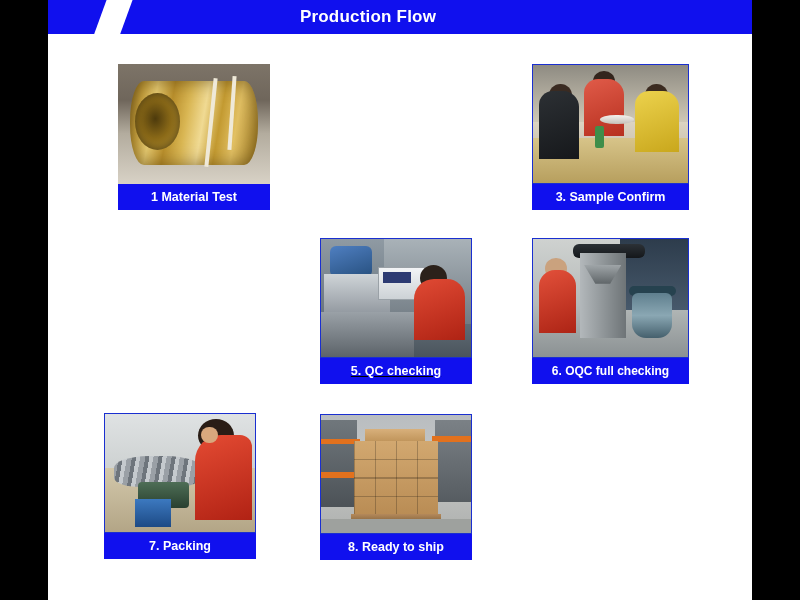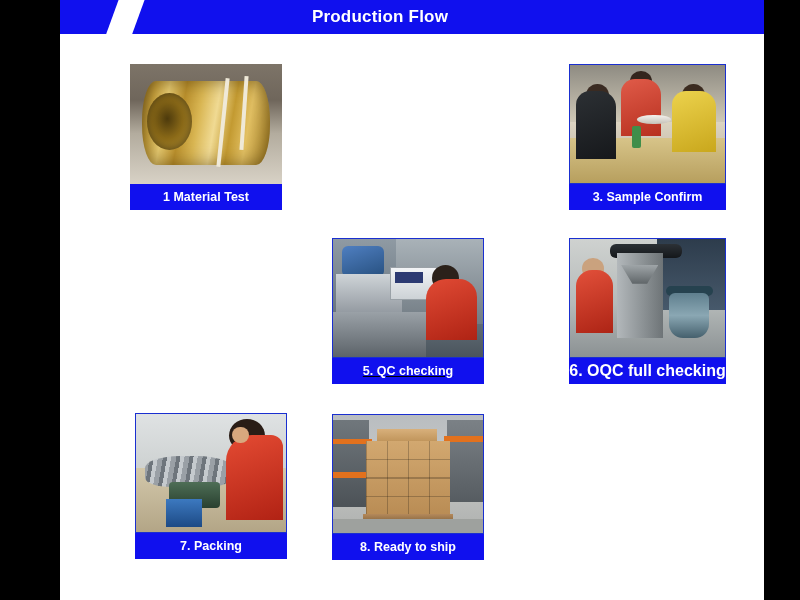--- a/index.html
+++ b/index.html
@@ -11,21 +11,21 @@
     width: 800px;
     height: 600px;
     overflow: hidden;
     font-family: "Liberation Sans", sans-serif;
     position: relative;
   }
 
   
   #slide-root {
     position: absolute;
-    left: 12px; top: 0;
+    left: 0; top: 0;
     width: 642px; height: 600px;
     background: #000000;
   }
   #slide-canvas {
     position: absolute;
     left: 48px; top: 0;
     width: 704px; height: 600px;
     background: #ffffff;
   }
 
@@ -65,21 +65,21 @@
   #cards-area {
     position: absolute;
     left: 0; top: 34px;
     width: 704px;
     height: 566px;
   }
   .flow-card {
     position: absolute;
     width: 152px;
   }
-  .flow-card.wide { width: 157px; margin-left: 25px; }
+  .flow-card.wide { width: 157px; }
 
   .card-photo {
     position: relative;
     width: 100%;
     height: 120px;
     overflow: hidden;
     background: #6b6b6b;
   }
   .card-photo.bordered {
     border: 1px solid #1a2fd0;
@@ -92,21 +92,21 @@
     height: 26px;
     line-height: 26px;
     background: #1010ee;
     color: #ffffff;
     font-size: 12.5px;
     font-weight: bold;
     text-align: center;
     white-space: nowrap;
     overflow: hidden;
   }
-  .card-label.sm { font-size: 16px; }
+  .card-label.sm { font-size: 12px; }
 
   
   .ph { position: absolute; }
 
   
   .p1-bg { inset: 0; background:
       linear-gradient(180deg,#7d7468 0%, #6f665b 30%, #b3ac9e 58%, #d8d2c6 100%); }
   .p1-coil {
     left: 8%; top: 14%; width: 84%; height: 70%;
     border-radius: 14px/40px;
@@ -315,21 +315,21 @@
           <div class="ph p6-mach"></div>
           <div class="ph p6-hopper"></div>
           <div class="ph p6-arm"></div>
           <div class="ph p6-cyl"></div>
           <div class="ph p6-head"></div>
           <div class="ph p6-person"></div>
         </div>
         <div class="card-label sm">6. OQC full checking</div>
       </div>
 
-      <div class="flow-card" style="left:56px; top:379px;margin-left:19px;">
+      <div class="flow-card" style="left:56px; top:379px;">
         <div class="card-photo bordered">
           <div class="ph p7-bg"></div>
           <div class="ph p7-table"></div>
           <div class="ph p7-parts"></div>
           <div class="ph p7-mach"></div>
           <div class="ph p7-blue"></div>
           <div class="ph p7-head"></div>
           <div class="ph p7-person"></div>
           <div class="ph p7-face"></div>
         </div>

